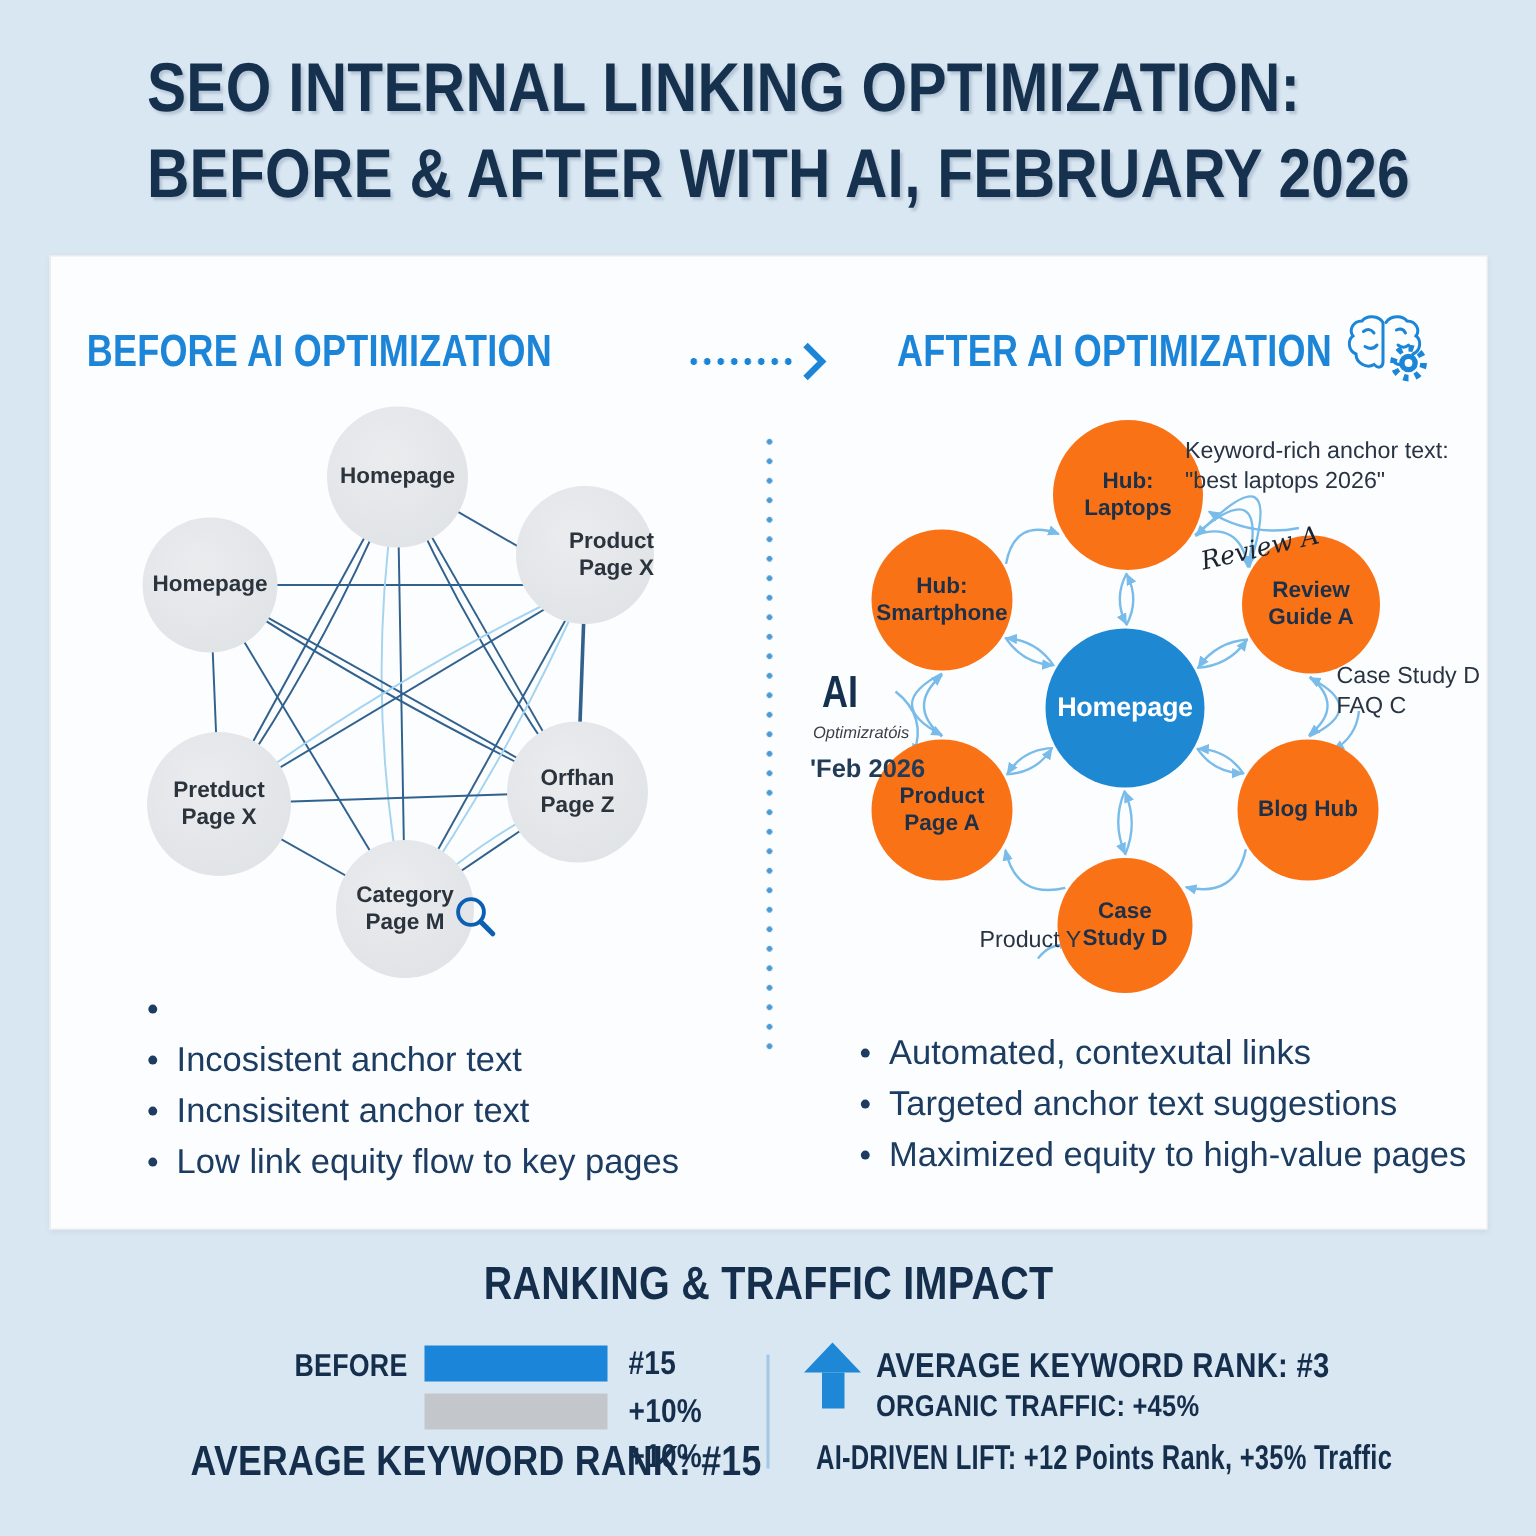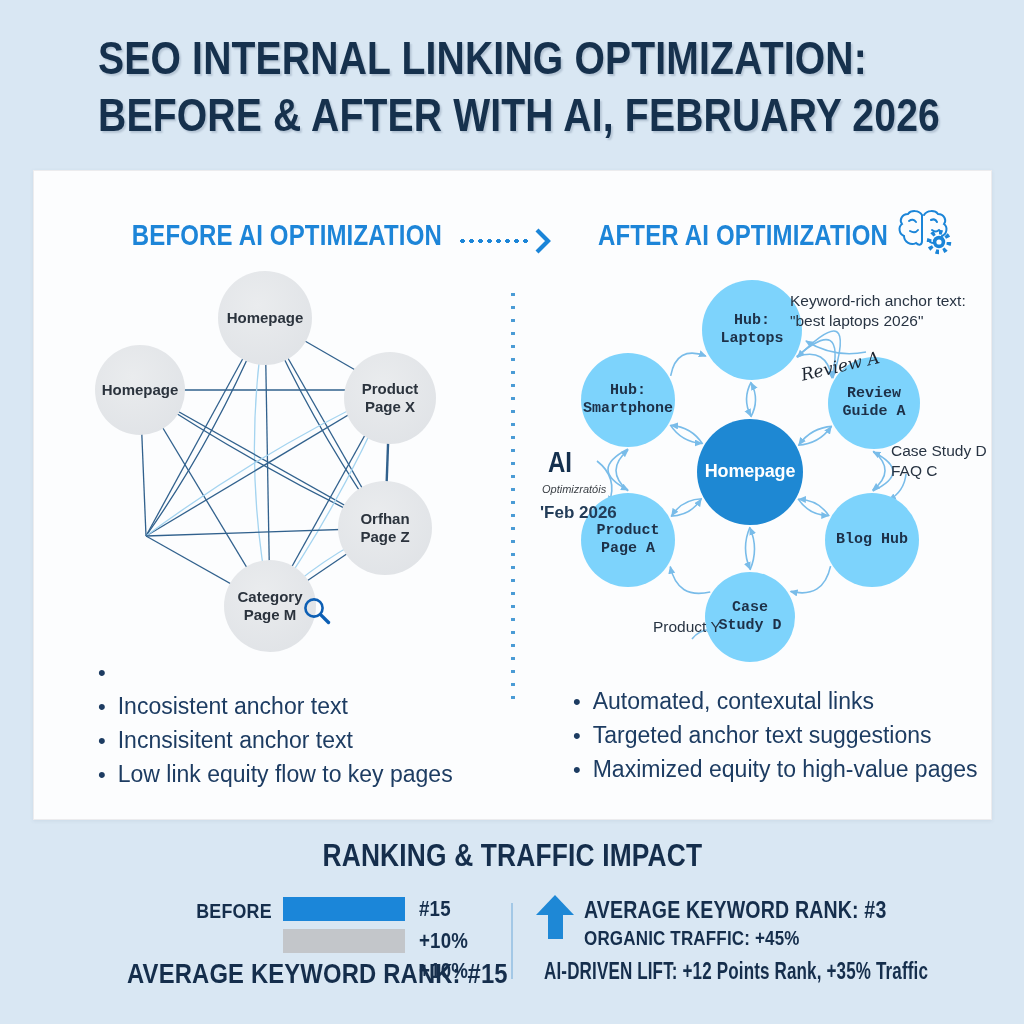--- a/index.html
+++ b/index.html
@@ -11,42 +11,42 @@
   .oc{transform-origin:center center;}
   .or{transform-origin:right center;}
   
   .title{left:98px;top:30px;color:#16314d;line-height:57px;font-size:46px;
          text-shadow:2px 2px 2px rgba(21,46,76,.18);}
   
   .card{left:33px;top:170px;width:957px;height:648px;background:#fcfdfe;
         border:1px solid #ececee;box-shadow:0 1px 4px rgba(40,60,90,.08);}
   
   .ph{font-size:30px;color:#1d85d8;}
-  .ph-before{left:36px;top:218px;width:445px;text-align:right;}
+  .ph-before{left:19px;top:218px;width:445px;text-align:left;}
   .ph-before .cond{transform:scaleX(.8);}
   .ph-after{left:598px;top:218px;}
   .ph-after .cond{transform:scaleX(.8);}
   .brain-icon{left:893px;top:206px;}
   
   .dotted-arrow{left:458px;top:226px;width:100px;height:28px;}
   .dotted-arrow .dots{position:absolute;left:0;top:12px;width:74px;height:6px;
       background-image:radial-gradient(circle,#1b85d8 2.1px,transparent 2.4px);
       background-size:9px 6px;background-repeat:repeat-x;}
   .dotted-arrow svg{position:absolute;left:76px;top:1px;}
   
   .divider-dotted{left:511px;top:288px;width:4px;height:412px;
       background-image:radial-gradient(circle,#4a9bd5 1.8px,transparent 2px);
       background-size:4px 13px;background-repeat:repeat-y;}
   
   .net{left:0;top:0;width:1024px;height:1024px;pointer-events:none;}
   .net svg{position:absolute;left:0;top:0;}
   .node{position:absolute;border-radius:50%;display:flex;align-items:center;justify-content:center;
         text-align:center;white-space:pre-line;font-weight:600;font-size:15px;line-height:1.22;color:#2b333d;}
   .node.gray{background:radial-gradient(circle at 42% 36%,#eaecee,#dee1e5);}
-  .node.hub{background:#7dd3fc;color:#1d3048;font-family:Liberation Mono, monospace;}
+  .node.hub{background:#f97316;color:#1d3048;}
   .node.center{background:#1e88d3;color:#fff;font-size:18px;font-weight:800;letter-spacing:-.2px;}
   
   .ann-base{position:absolute;white-space:pre-line;}
   .ann{font-size:15.5px;color:#283443;line-height:1.3;}
   .ann-hand{font-family:"DejaVu Serif",serif;font-style:italic;font-size:17px;color:#1c2430;
             transform:rotate(-13deg);}
   .ann-ai{font-size:30px;font-weight:800;color:#14304e;transform:scaleX(.8);transform-origin:left center;}
   .ann-small{font-size:11px;color:#3a3f45;font-style:italic;}
   .ann-feb{font-size:17px;font-weight:600;color:#223c58;}
   
@@ -110,21 +110,23 @@
       <path d="M390,390 Q387.5,459 385,528" fill="none" stroke="#31618d" stroke-width="2.4"></path>
       <path d="M390,390 Q330,498 270,606" fill="none" stroke="#31618d" stroke-width="1.3"></path>
       <path d="M390,390 Q340.48988731345844,503.8277151741436 270,606" fill="none" stroke="#a4d4f0" stroke-width="1.3"></path>
       <path d="M146,536 Q265.5,532 385,528" fill="none" stroke="#31618d" stroke-width="1.3"></path>
       <path d="M146,536 Q208,571 270,606" fill="none" stroke="#31618d" stroke-width="1.3"></path>
       <path d="M385,528 Q327.5,567 270,606" fill="none" stroke="#31618d" stroke-width="1.3"></path>
       <path d="M385,528 Q320.76409493775236,557.0688579210452 270,606" fill="none" stroke="#a4d4f0" stroke-width="1.3"></path>
     </svg>
     <div class="node gray" style="left: 218px; top: 271px; width: 94px; height: 94px;">Homepage</div>
     <div class="node gray" style="left: 95px; top: 345px; width: 90px; height: 90px;">Homepage</div>
-    <div class="node gray" style="left: 344px; top: 352px; width: 92px; height: 92px;">Product Page X</div>
+    <div class="node gray" style="left: 344px; top: 324px; width: 92px; height: 92px; text-align: right;">Product Page X</div>
+    <div class="node gray" style="left: 98px; top: 488px; width: 96px; height: 96px;">Pretduct
+Page X</div>
     <div class="node gray" style="left: 338px; top: 481px; width: 94px; height: 94px;">Orfhan
 Page Z</div>
     <div class="node gray" style="left: 224px; top: 560px; width: 92px; height: 92px;">Category
 Page M</div>
   </div>
 <div class="abs net" id="net-after">
     <svg width="1024" height="1024">
       <defs>
         <marker id="arr79bce9_net-after" markerWidth="9" markerHeight="8" refX="7" refY="3.5" orient="auto" markerUnits="userSpaceOnUse">
           <path d="M0,0 L8,3.5 L0,7 Z" fill="#79bce9"></path>

